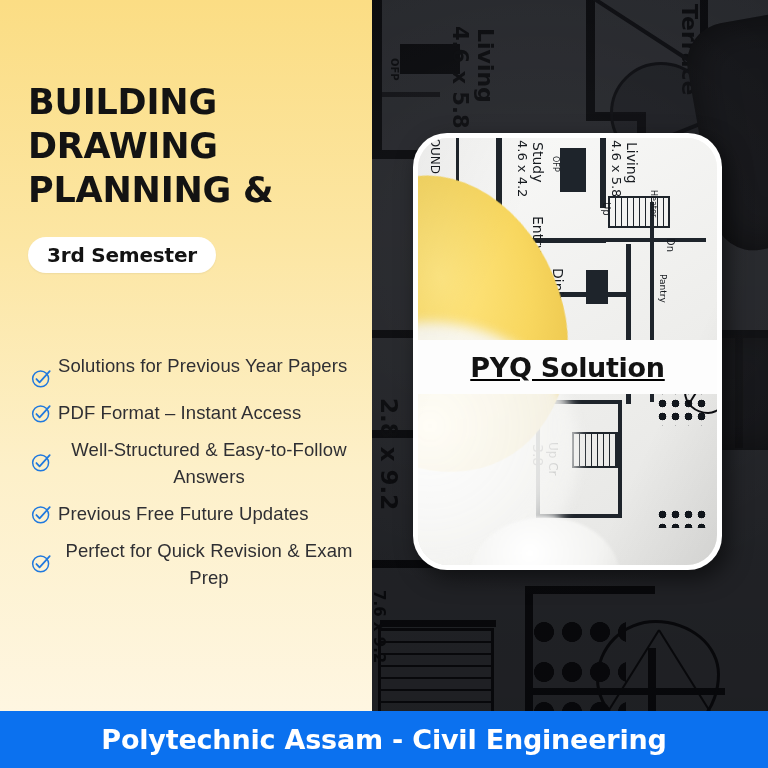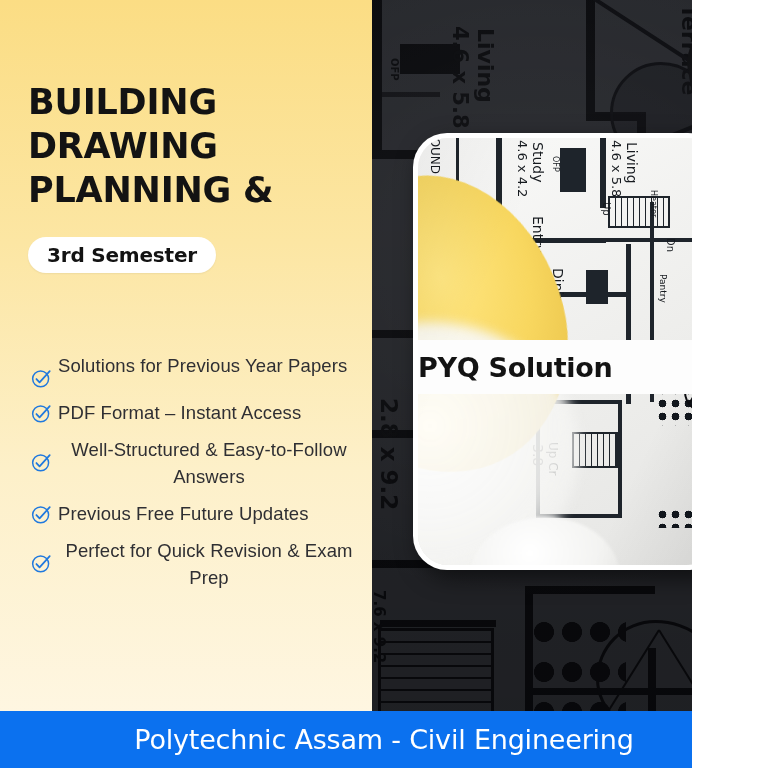--- a/index.html
+++ b/index.html
@@ -9,21 +9,21 @@
   }
   body {
     width: 768px;
     height: 768px;
     font-family: "Liberation Sans", sans-serif;
     overflow: hidden;
   }
 
   #poster {
     position: relative;
-    width: 692px;
+    width: 768px;
     height: 768px;
     overflow: hidden;
     background: #4d7c0f;
   }
 
   
   .photo-bg {
     position: absolute;
     left: 0; top: 0;
     width: 768px;
@@ -262,22 +262,23 @@
   }
   .pyq-band {
     position: absolute;
     left: 0;
     top: 202px;
     width: 100%;
     height: 54px;
     background: #fdfdfd;
     display: flex;
     align-items: center;
-    justify-content: flex-start;
+    justify-content: center;
     z-index: 4;
+    text-decoration: underline;
   }
   .pyq-band span {
     color: #131313;
     font-family: "DejaVu Sans", sans-serif;
     font-weight: 700;
     font-size: 27px;
     letter-spacing: -0.3px;
   }
 
   
@@ -289,21 +290,21 @@
     height: 57px;
     background: #0b71ef;
     display: flex;
     align-items: center;
     justify-content: center;
     z-index: 9;
   }
   .banner span {
     color: #ffffff;
     font-family: "DejaVu Sans", sans-serif;
-    font-weight: 400;
+    font-weight: 700;
     font-size: 27px;
     letter-spacing: -0.2px;
   }
 </style>
 </head>
 <body>
 
 <div id="poster">
 
   <div class="photo-bg">

